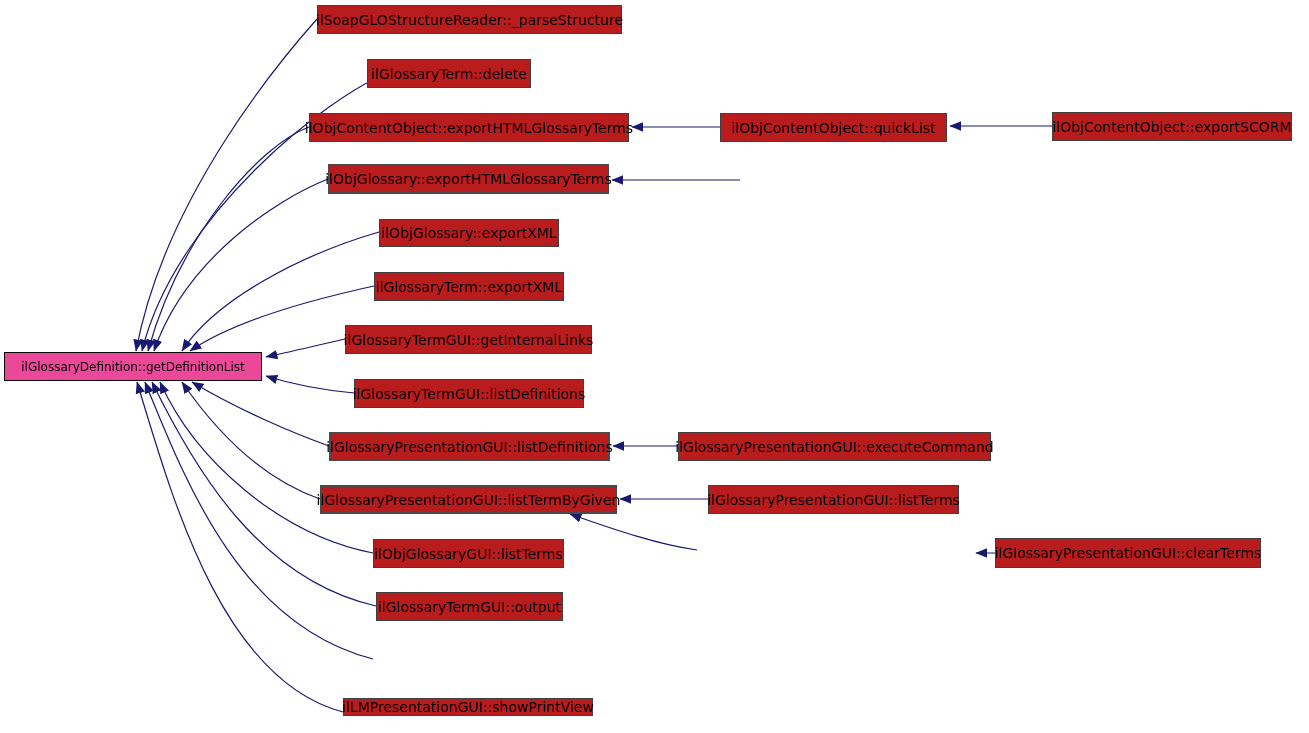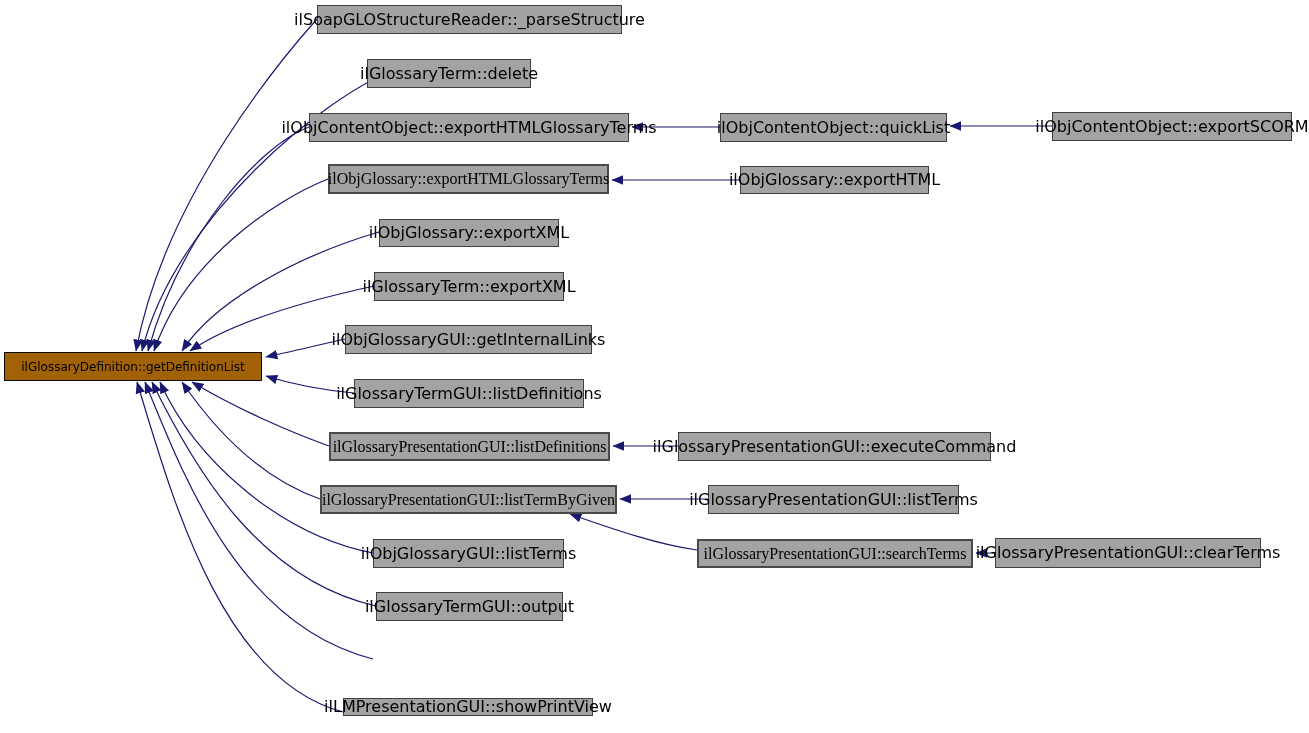--- a/index.html
+++ b/index.html
@@ -27,36 +27,35 @@
     fill: none;
     stroke: #191970;
     stroke-width: 1.2;
   }
   .node {
     position: absolute;
     box-sizing: border-box;
     display: flex;
     align-items: center;
     justify-content: center;
-    background: #a3a3a3;
+    background: #b91c1c;
     border: 1px solid #404040;
     color: #000000;
-    font-size: 16px;
+    font-size: 14px;
     line-height: 1;
     white-space: nowrap;
     cursor: pointer;
     z-index: 2;
   }
   .node.thick {
     border-width: 2px;
     border-color: #4a4a4a;
-    font-family: Liberation Serif, serif;
   }
   .node.focus {
-    background: #a16207;
+    background: #ec4899;
     border: 1.5px solid #0a0a0a;
     font-size: 12px;
     cursor: default;
   }
 </style>
 </head>
 <body>
 
 <div class="canvas">
 
@@ -90,30 +89,28 @@
   </svg>
 
   <div class="node focus" style="left:4px;   top:352px; width:258px; height:29px">ilGlossaryDefinition::getDefinitionList</div>
 
   <div class="node" style="left:317px; top:5px;   width:305px; height:29px">ilSoapGLOStructureReader::_parseStructure</div>
   <div class="node" style="left:367px; top:59px;  width:164px; height:29px">ilGlossaryTerm::delete</div>
   <div class="node" style="left:309px; top:113px; width:320px; height:29px">ilObjContentObject::exportHTMLGlossaryTerms</div>
   <div class="node thick" style="left:328px; top:164px; width:281px; height:30px">ilObjGlossary::exportHTMLGlossaryTerms</div>
   <div class="node" style="left:379px; top:219px; width:180px; height:28px">ilObjGlossary::exportXML</div>
   <div class="node" style="left:374px; top:272px; width:190px; height:29px">ilGlossaryTerm::exportXML</div>
-  <div class="node" style="left:345px; top:325px; width:247px; height:29px">ilObjGlossaryGUI::getInternalLinks</div>
+  <div class="node" style="left:345px; top:325px; width:247px; height:29px">ilGlossaryTermGUI::getInternalLinks</div>
   <div class="node" style="left:354px; top:379px; width:230px; height:29px">ilGlossaryTermGUI::listDefinitions</div>
   <div class="node thick" style="left:320px; top:485px; width:297px; height:29px">ilGlossaryPresentationGUI::listTermByGiven</div>
   <div class="node thick" style="left:329px; top:432px; width:281px; height:29px">ilGlossaryPresentationGUI::listDefinitions</div>
   <div class="node" style="left:373px; top:539px; width:191px; height:29px">ilObjGlossaryGUI::listTerms</div>
   <div class="node" style="left:376px; top:592px; width:187px; height:29px">ilGlossaryTermGUI::output</div>
   <div class="node" style="left:343px; top:698px; width:250px; height:18px">ilLMPresentationGUI::showPrintView</div>
 
   <div class="node" style="left:720px; top:113px; width:227px; height:29px">ilObjContentObject::quickList</div>
-  <div class="node" style="left:740px; top:166px; width:189px; height:28px">ilObjGlossary::exportHTML</div>
   <div class="node" style="left:678px; top:432px; width:313px; height:29px">ilGlossaryPresentationGUI::executeCommand</div>
   <div class="node" style="left:708px; top:485px; width:251px; height:29px">ilGlossaryPresentationGUI::listTerms</div>
-  <div class="node thick" style="left:697px; top:539px; width:276px; height:29px">ilGlossaryPresentationGUI::searchTerms</div>
 
   <div class="node" style="left:1052px; top:112px; width:240px; height:29px">ilObjContentObject::exportSCORM</div>
   <div class="node" style="left:995px; top:538px; width:266px; height:30px">ilGlossaryPresentationGUI::clearTerms</div>
 
 </div>
 
 </body></html>

